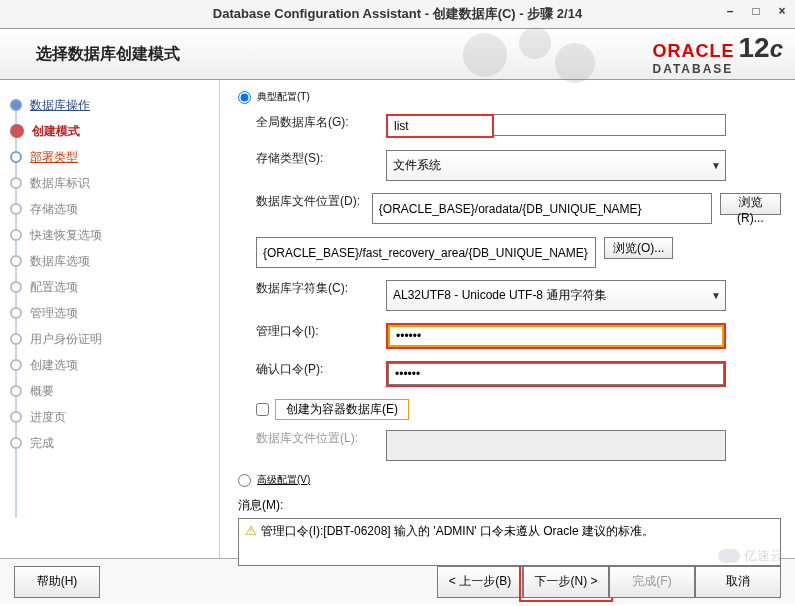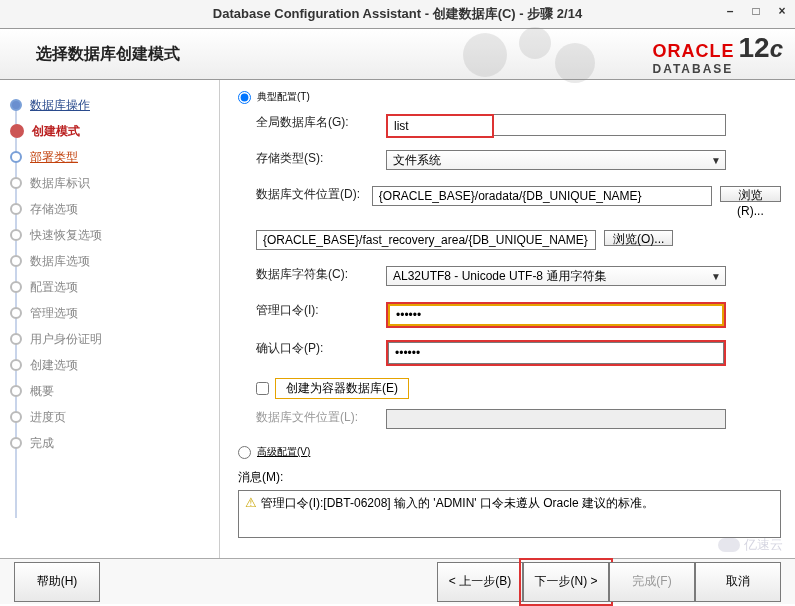--- a/index.html
+++ b/index.html
@@ -44,42 +44,42 @@
   .radio-row { display: flex; align-items: center; margin-bottom: 10px; }
   .radio-row input[type=radio] { margin-right: 6px; }
   .radio-row label { font-size: 10px; }
 
   .form-grid { margin-left: 18px; }
   .form-row { display: flex; align-items: flex-start; margin-bottom: 12px; min-height: 24px; }
   .form-row .lbl { width: 130px; text-align: left; color: #222; }
   .form-row .lbl.disabled { color: #999; }
   .form-row .field { flex: 0 0 340px; }
   .form-row .extra { margin-left: 8px; }
-  .txt, .sel { width: 100%; height: 20px; border: 1px solid #7a7a7a; padding: 0 6px; font-size: 12px; background: #fff; }
+  .txt, .sel { width: 100%; height: 31px; border: 1px solid #7a7a7a; padding: 0 6px; font-size: 12px; background: #fff; }
   .txt[disabled] { background: #eee; color: #999; }
   .sel { background: linear-gradient(#fff,#f3f3f3); display: flex; align-items: center; justify-content: space-between; padding-right: 4px; }
   .sel .caret { font-size: 10px; color: #333; }
-  .browse-btn { height: 16px; padding: 0 8px; font-size: 12px; border: 1px solid #7a7a7a; background: linear-gradient(#fff,#eaeaea); }
+  .browse-btn { height: 22px; padding: 0 8px; font-size: 12px; border: 1px solid #7a7a7a; background: linear-gradient(#fff,#eaeaea); }
   .wrap-red { border: 2px solid #d33; padding: 0; display: inline-block; }
   .wrap-orange-in { border: 2px solid #e5a300; }
   .chk-row { display: flex; align-items: center; margin: 8px 0 10px 18px; }
 
   .msg-label { margin: 6px 0 4px 0; }
   .msg-box { border: 1px solid #7a7a7a; height: 48px; padding: 4px 6px; font-size: 12px; display: flex; align-items: flex-start; gap: 4px; background: #fff; }
   .warn-icon { color: #c9a400; font-size: 13px; }
 
   
   .footer { height: 46px; border-top: 1px solid #aaa; display: flex; align-items: center; justify-content: space-between; padding: 0 14px; background: #f8f8f8; }
-  .nav-btn { height: 40px; min-width: 86px; padding: 0 10px; font-size: 12px; border: 1px solid #7a7a7a; background: linear-gradient(#fff,#e9e9e9); }
+  .nav-btn { height: 32px; min-width: 86px; padding: 0 10px; font-size: 12px; border: 1px solid #7a7a7a; background: linear-gradient(#fff,#e9e9e9); }
   .nav-btn.disabled { color: #999; }
   .nav-right { display: flex; gap: 0; align-items: center; }
   .next-hl { outline: 2px solid #d33; outline-offset: 2px; }
 
   
-  .watermark { position: absolute; right: 12px; bottom: 52px; display:flex; align-items:center; gap:4px; opacity:.35; color:#88a; font-size:13px; }
+  .watermark { position: absolute; right: 12px; bottom: 41px; display:flex; align-items:center; gap:4px; opacity:.35; color:#88a; font-size:13px; }
   .watermark .cloud { width:22px; height:14px; background:#88a; border-radius:8px; opacity:.6; }
 </style>
 </head>
 <body>
 
 <div class="titlebar">
   <span class="titlebar-title">Database Configuration Assistant - 创建数据库(C) - 步骤 2/14</span>
   <div class="win-controls">
     <span class="win-btn">–</span>
     <span class="win-btn">□</span>

